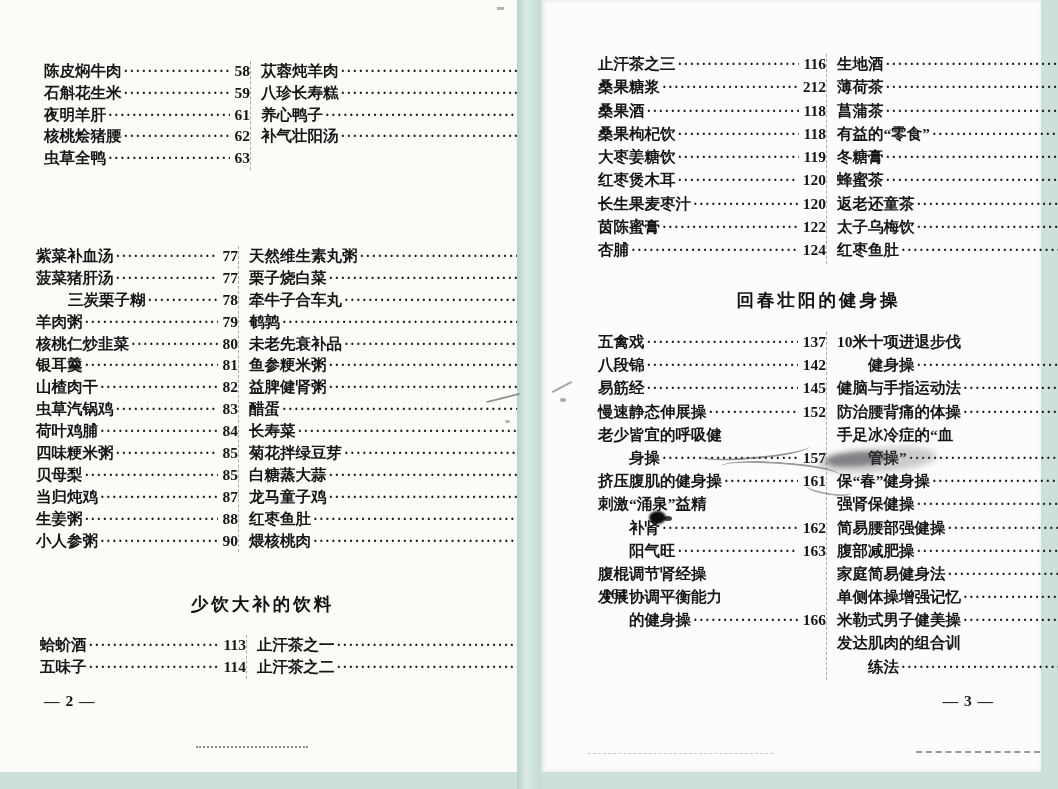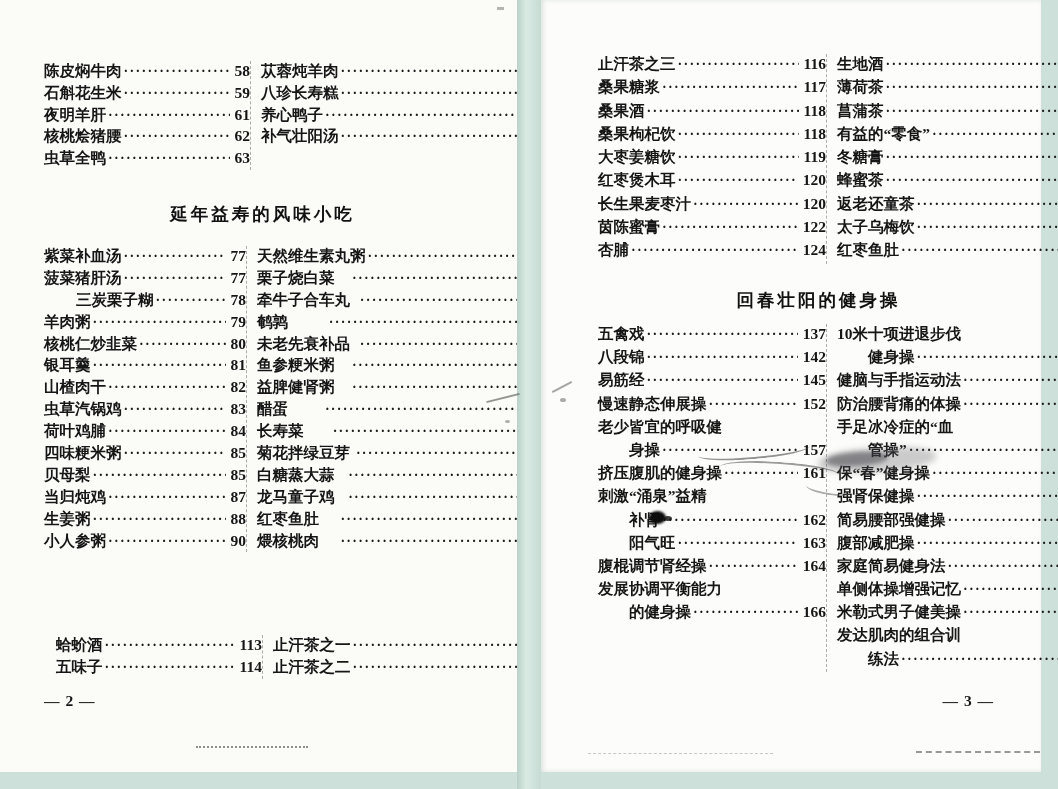--- a/index.html
+++ b/index.html
@@ -83,22 +83,21 @@
             <span class="p">69</span>
           </div>
           <div class="row" style="height: 21.8px;">
             <span class="t">补气壮阳汤</span>
             <span class="dots">····························································</span>
             <span class="p">71</span>
           </div>
         </div>
       </div>
     </div>
-    <div class="sec-header" style="position: absolute; left: 44px; top: 202px; width: 437px;">延年益寿的风味小吃</div>
-    <div class="section" style="left: 44px; top: 246px; width: 437px; text-align: center;">
+    <div class="section" style="left: 36px; top: 246px; width: 437px;">
       <div class="cols">
         <div class="col col1" style="width: 202px;">
           <div class="row" style="height: 21.9px;">
             <span class="t">紫菜补血汤</span>
             <span class="dots">····························································</span>
             <span class="p">77</span>
           </div>
           <div class="row" style="height: 21.9px;">
             <span class="t">菠菜猪肝汤</span>
             <span class="dots">····························································</span>
@@ -232,21 +231,22 @@
             <span class="p">106</span>
           </div>
           <div class="row" style="height: 21.9px;">
             <span class="t">煨核桃肉</span>
             <span class="dots">····························································</span>
             <span class="p">108</span>
           </div>
         </div>
       </div>
     </div>
-    <div class="section" style="left: 56px; top: 635px; width: 437px;">
+    <div class="sec-header" style="position: absolute; left: 44px; top: 592px; width: 437px;">少饮大补的饮料</div>
+    <div class="section" style="left: 40px; top: 635px; width: 437px;">
       <div class="cols">
         <div class="col col1" style="width: 206px;">
           <div class="row" style="height: 22px;">
             <span class="t">蛤蚧酒</span>
             <span class="dots">····························································</span>
             <span class="p">113</span>
           </div>
           <div class="row" style="height: 22px;">
             <span class="t">五味子</span>
             <span class="dots">····························································</span>
@@ -273,21 +273,21 @@
       <div class="cols">
         <div class="col col1" style="width: 228px;">
           <div class="row" style="height: 23.3px;">
             <span class="t">止汗茶之三</span>
             <span class="dots">····························································</span>
             <span class="p">116</span>
           </div>
           <div class="row" style="height: 23.3px;">
             <span class="t">桑果糖浆</span>
             <span class="dots">····························································</span>
-            <span class="p">117</span>
+            <span class="p">212</span>
           </div>
           <div class="row" style="height: 23.3px;">
             <span class="t">桑果酒</span>
             <span class="dots">····························································</span>
             <span class="p">118</span>
           </div>
           <div class="row" style="height: 23.3px;">
             <span class="t">桑果枸杞饮</span>
             <span class="dots">····························································</span>
             <span class="p">118</span>
@@ -352,21 +352,21 @@
             <span class="dots">····························································</span>
           </div>
           <div class="row" style="height: 23.3px;">
             <span class="t">红枣鱼肚</span>
             <span class="dots">····························································</span>
           </div>
         </div>
       </div>
     </div>
     <div class="sec-header" style="position: absolute; left: 57px; top: 288px; width: 441px;">回春壮阳的健身操</div>
-    <div class="section" style="left: 57px; top: 324px; width: 441px;">
+    <div class="section" style="left: 57px; top: 332px; width: 441px;">
       <div class="cols">
         <div class="col col1" style="width: 228px;">
           <div class="row" style="height: 23.2px;">
             <span class="t">五禽戏</span>
             <span class="dots">····························································</span>
             <span class="p">137</span>
           </div>
           <div class="row" style="height: 23.2px;">
             <span class="t">八段锦</span>
             <span class="dots">····························································</span>
@@ -401,21 +401,21 @@
           <div class="row ind" style="height: 23.2px;">
             <span class="t">补肾</span>
             <span class="dots">····························································</span>
             <span class="p">162</span>
           </div>
           <div class="row ind" style="height: 23.2px;">
             <span class="t">阳气旺</span>
             <span class="dots">····························································</span>
             <span class="p">163</span>
           </div>
-          <div class="row" style="height: 23.2px;">
+          <div class="row" style="height: 23.2px; flex-direction: column;">
             <span class="t">腹棍调节肾经操</span>
             <span class="dots">····························································</span>
             <span class="p">164</span>
           </div>
           <div class="row" style="height: 23.2px;">
             <span class="t">发展协调平衡能力</span>
           </div>
           <div class="row ind" style="height: 23.2px;">
             <span class="t">的健身操</span>
             <span class="dots">····························································</span>

